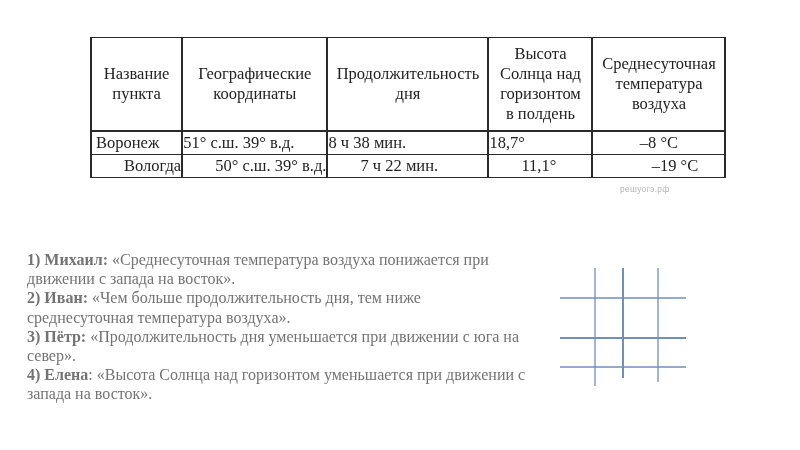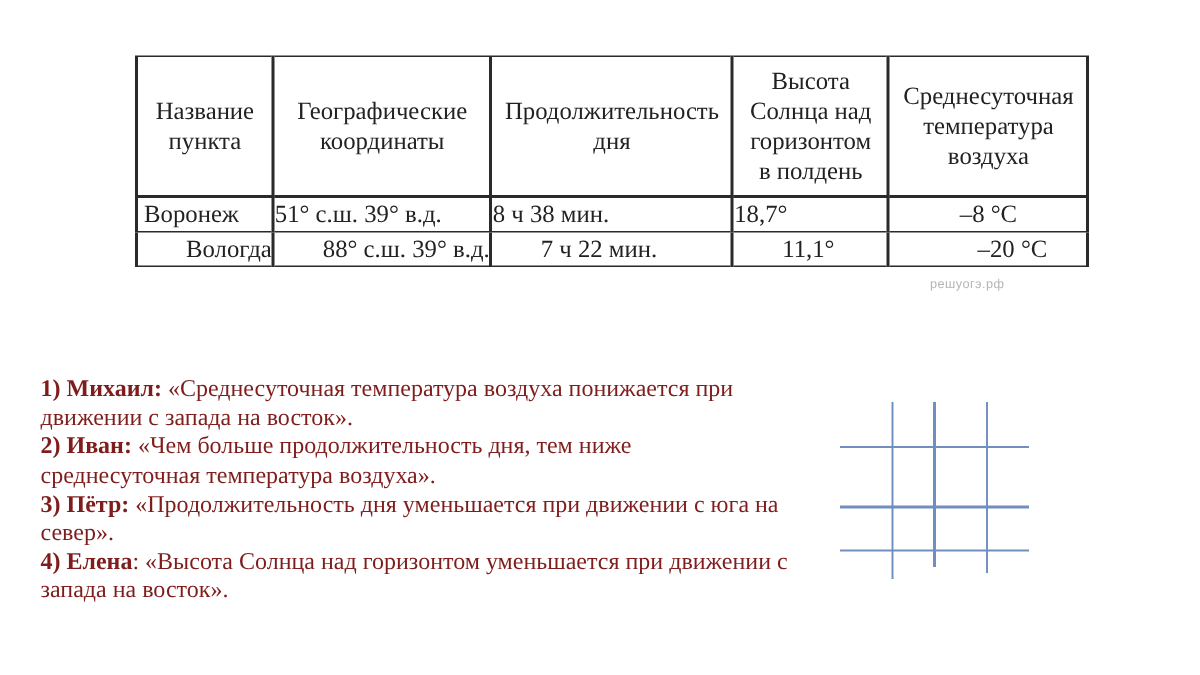--- a/index.html
+++ b/index.html
@@ -67,21 +67,21 @@
       letter-spacing: 0.3px;
     }
     .statements {
       position: absolute;
       left: 27px;
       top: 250px;
       width: 500px;
       font-family: "Liberation Serif", "DejaVu Serif", serif;
       font-size: 16px;
       line-height: 19.2px;
-      color: #7f1d1d;
+      color: #737373;
     }
     .statement {
       margin: 0;
     }
     .statement .num-name {
       font-weight: bold;
     }
     .grid-figure {
       position: absolute;
       left: 558px;
@@ -131,24 +131,24 @@
   <tbody>
     <tr>
       <td class="name-cell">Воронеж</td>
       <td class="center-cell">51° с.ш. 39° в.д.</td>
       <td class="center-cell">8 ч 38 мин.</td>
       <td class="center-cell">18,7°</td>
       <td class="temp-cell">–8 °C</td>
     </tr>
     <tr>
       <td class="name-cell">Вологда</td>
-      <td class="center-cell">88° с.ш. 39° в.д.</td>
+      <td class="center-cell">50° с.ш. 39° в.д.</td>
       <td class="center-cell">7 ч 22 мин.</td>
       <td class="center-cell">11,1°</td>
-      <td class="temp-cell">–20 °C</td>
+      <td class="temp-cell">–19 °C</td>
     </tr>
   </tbody>
 </table>
 
 <div class="watermark">решуогэ.рф</div>
 
 <div class="statements">
   <p class="statement">
     <span class="num-name">1) Михаил:</span><span> «Среднесуточная температура воздуха понижается при движении с запада на восток».</span>
   </p>

